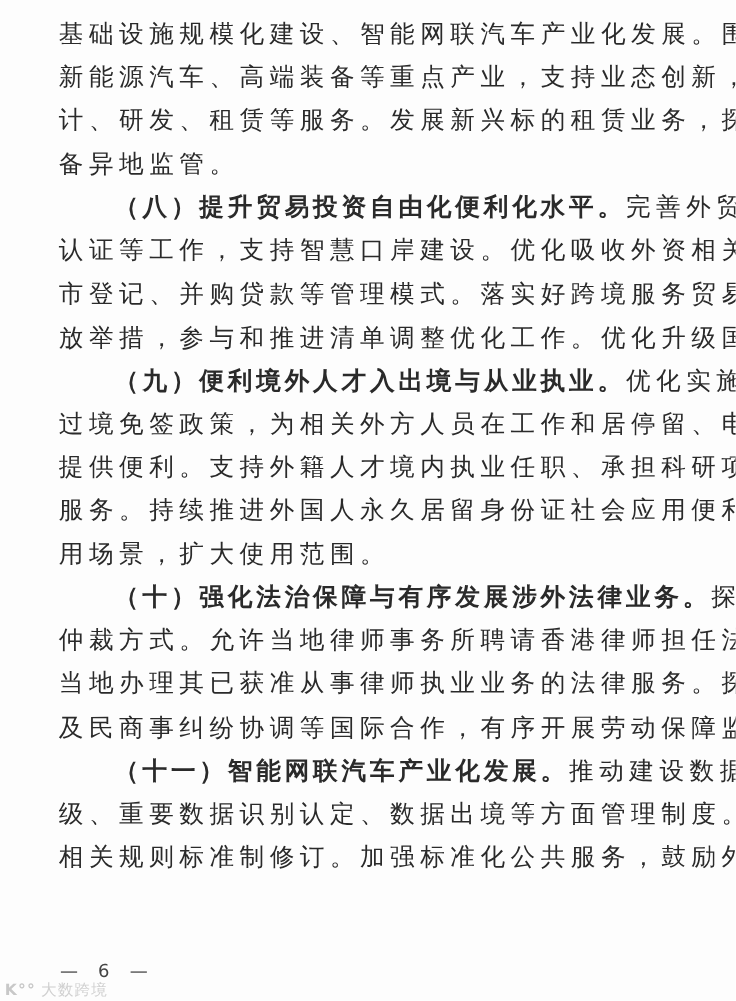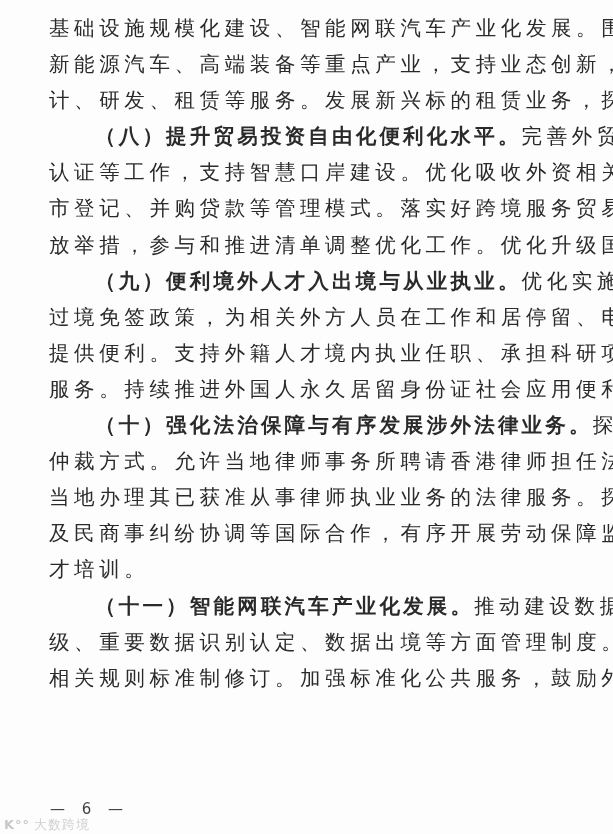--- a/index.html
+++ b/index.html
@@ -20,36 +20,37 @@
 </style>
 </head>
 <body>
 
 <div class="page">
   <div class="body-text">
 
     <span class="line">基础设施规模化建设、智能网联汽车产业化发展。围绕智能网联</span>
     <span class="line">新能源汽车、高端装备等重点产业，支持业态创新，发展维修、设</span>
     <span class="line">计、研发、租赁等服务。发展新兴标的租赁业务，探索相关大型设</span>
+    <span class="line last">备异地监管。</span>
 
     <span class="line indent"><b class="heading">（八）提升贸易投资自由化便利化水平。</b><span>完善外贸相关统计、</span></span>
     <span class="line">认证等工作，支持智慧口岸建设。优化吸收外资相关外汇登记、上</span>
     <span class="line">市登记、并购贷款等管理模式。落实好跨境服务贸易负面清单开</span>
     <span class="line">放举措，参与和推进清单调整优化工作。优化升级国际贸易“单一</span>
 
     <span class="line indent"><b class="heading">（九）便利境外人才入出境与从业执业。</b><span>优化实施签证便利及</span></span>
     <span class="line">过境免签政策，为相关外方人员在工作和居停留、电子支付等方面</span>
     <span class="line">提供便利。支持外籍人才境内执业任职、承担科研项目、提供专业</span>
     <span class="line">服务。持续推进外国人永久居留身份证社会应用便利化，拓展应</span>
+    <span class="line last">用场景，扩大使用范围。</span>
 
     <span class="line indent"><b class="heading">（十）强化法治保障与有序发展涉外法律业务。</b><span>探索创新涉外</span></span>
     <span class="line">仲裁方式。允许当地律师事务所聘请香港律师担任法律顾问，在</span>
     <span class="line">当地办理其已获准从事律师执业业务的法律服务。探索执法司法</span>
     <span class="line">及民商事纠纷协调等国际合作，有序开展劳动保障监察执法及人</span>
-    <span class="line last">才培训。</span>
 
     <span class="line indent"><b class="heading">（十一）智能网联汽车产业化发展。</b><span>推动建设数据分类分</span></span>
     <span class="line">级、重要数据识别认定、数据出境等方面管理制度。推进多式联运</span>
     <span class="line">相关规则标准制修订。加强标准化公共服务，鼓励外商投资企业</span>
   </div>
 
   <div class="page-number">— 6 —</div>
 
   <div class="watermark">
     <span class="wm-logo">K°°</span><span>大数跨境</span>

